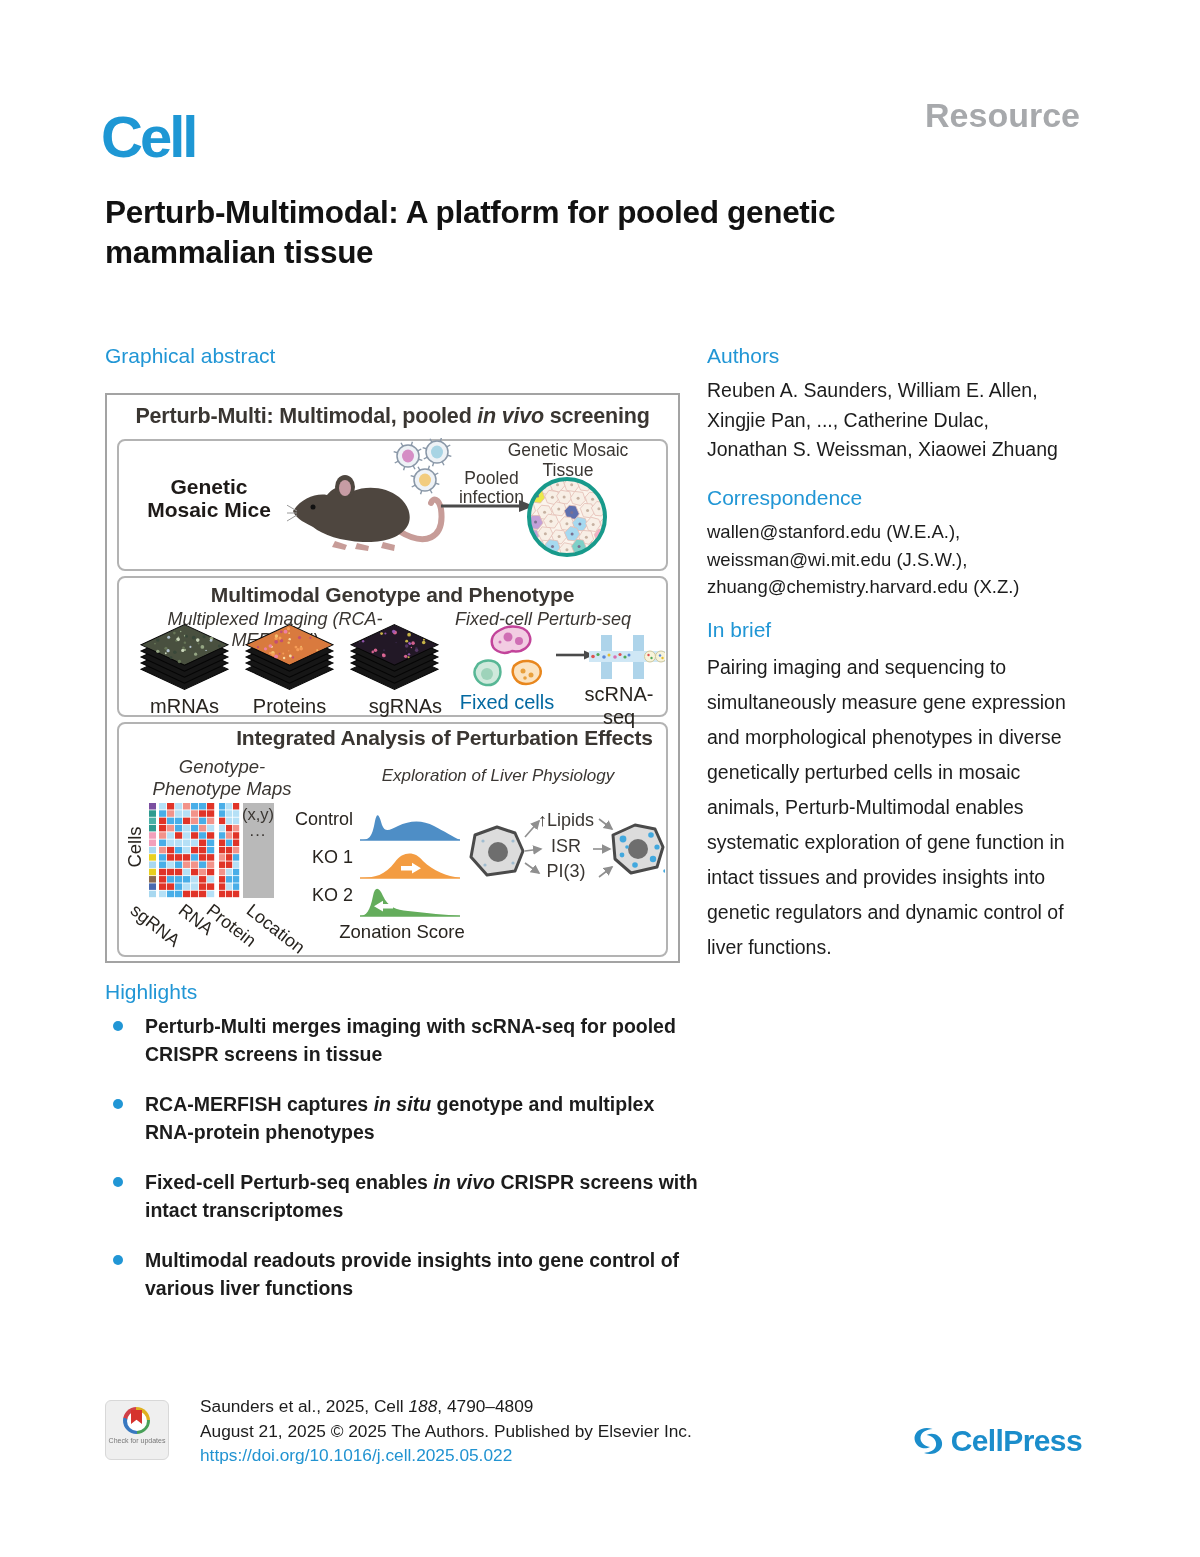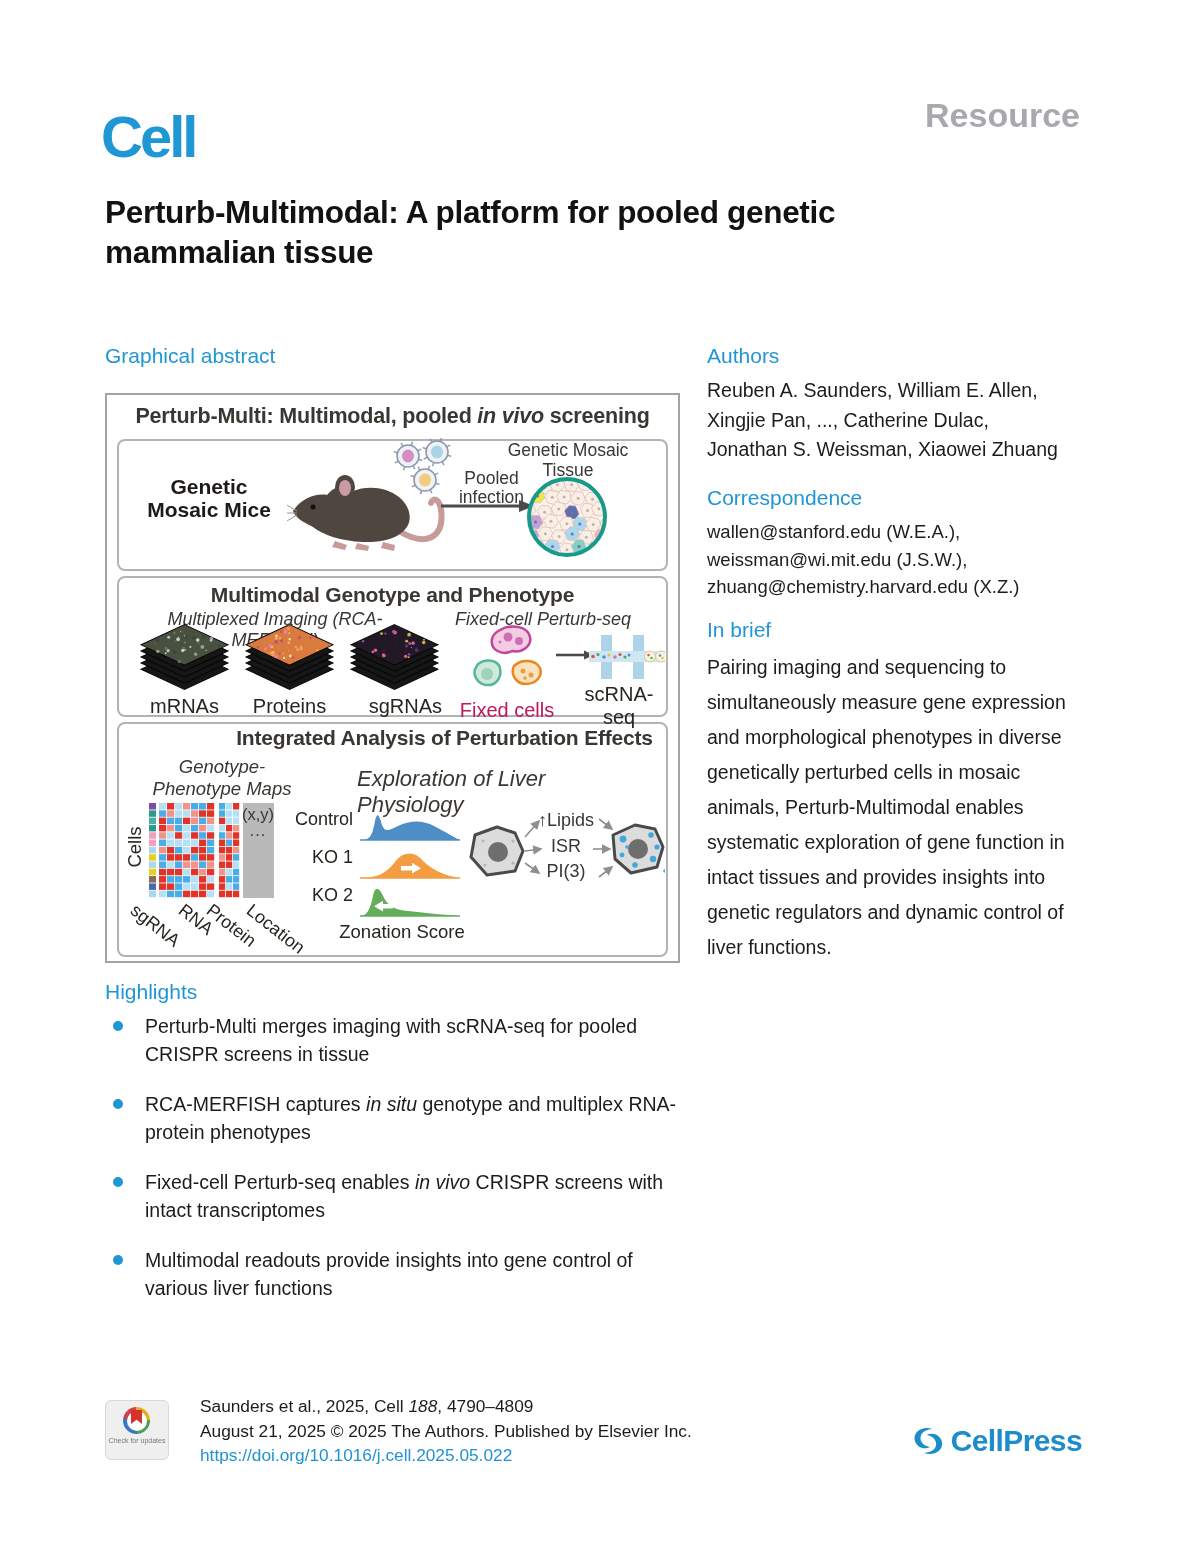--- a/index.html
+++ b/index.html
@@ -15,21 +15,21 @@
   #ga-heading{left:105px;top:344px;}
   #authors-h{left:707px;top:344px;}
   #corr-h{left:707px;top:486px;}
   #inbrief-h{left:707px;top:618px;}
   #highlights-h{left:105px;top:980px;}
   
   #authors-text{left:707px;top:376px;width:390px;font-size:19.5px;line-height:29.5px;color:#1c1c1c;}
   #corr-text{left:707px;top:518px;width:390px;font-size:18.5px;line-height:27.5px;color:#1c1c1c;}
   #inbrief-text{left:707px;top:650px;width:383px;font-size:19.5px;line-height:35px;color:#1c1c1c;}
   
-  #highlights-list{left:105px;top:1012px;width:600px;}
+  #highlights-list{left:105px;top:1012px;width:600px;font-weight:bold;}
   .hl-item{display:flex;margin-top:22px;}
   .hl-item:first-child{margin-top:0;}
   .hl-dot{flex:0 0 auto;width:10px;height:10px;border-radius:50%;background:#2196d5;margin:9px 22px 0 8px;}
   .hl-text{font-size:19.5px;line-height:28px;color:#1c1c1c;width:555px;}
   
   #figure{left:105px;top:385px;width:575px;height:570px;border:2px solid #a3a3a3;box-sizing:border-box;background:#fff;margin-top:8px;}
   .panel{position:absolute;left:10px;width:551px;border:2px solid #b3b3b3;border-radius:8px;box-sizing:border-box;background:#fff;}
   #panel1{top:44px;height:132px;}
   #panel2{top:181px;height:141px;}
   #panel3{top:327px;height:235px;}
@@ -47,24 +47,24 @@
   #p2-sub-l{left:22px;top:214px;width:292px;text-align:center;font-size:18px;}
   #p2-sub-r{left:330px;top:214px;width:212px;text-align:center;font-size:18px;}
   .stack{top:229px;}
   #stack1{left:30px;} #stack2{left:135px;} #stack3{left:240px;}
   .stack-label{top:300px;width:95px;text-align:center;font-size:20px;color:#28241f;}
   #stack1-l{left:30px;} #stack2-l{left:135px;} #stack3-l{left:240px;text-align:right;}
   #fc-svg{left:363px;top:227px;}
   #fc-arrow{left:447px;top:254px;}
   #chip-svg{left:482px;top:238px;}
   #scrnaseq-label{left:462px;top:288px;width:100px;text-align:center;font-size:20px;color:#28241f;}
-  #fixedcells-label{left:345px;top:304px;width:110px;text-align:center;font-size:20px;color:#be185d;}
+  #fixedcells-label{left:345px;top:296px;width:110px;text-align:center;font-size:20px;color:#0369a1;}
   #p3-title{left:10px;top:331px;width:655px;text-align:center;font-size:21px;}
   #p3-sub-l{left:30px;top:361px;width:170px;text-align:center;font-size:18.5px;line-height:22px;}
-  #p3-sub-r{left:250px;top:371px;width:282px;text-align:left;font-size:22px;}
+  #p3-sub-r{left:250px;top:371px;width:282px;text-align:center;font-size:17px;}
   #heatmap-svg{left:42px;top:408px;}
   #cells-axis{left:-8px;top:442px;width:70px;height:20px;text-align:center;font-size:18.5px;color:#28241f;transform:rotate(-90deg);}
   .mx-label{top:505px;font-size:18px;color:#28241f;white-space:nowrap;transform:rotate(38deg);transform-origin:left top;}
   #mx0{left:32px;} #mx1{left:80px;} #mx2{left:108px;} #mx3{left:148px;}
   #loc-xy{left:128px;top:410px;width:46px;text-align:center;font-size:16.5px;color:#3a3632;}
   #loc-dots{left:128px;top:426px;width:46px;text-align:center;font-size:16.5px;color:#3a3632;letter-spacing:1px;}
   .dens-label{width:60px;text-align:right;font-size:18px;color:#28241f;}
   #dl0{left:186px;top:414px;} #dl1{left:186px;top:452px;} #dl2{left:186px;top:490px;}
   #density-svg{left:250px;top:412px;}
   #zonation-label{left:215px;top:526px;width:160px;text-align:center;font-size:18.5px;color:#28241f;}

